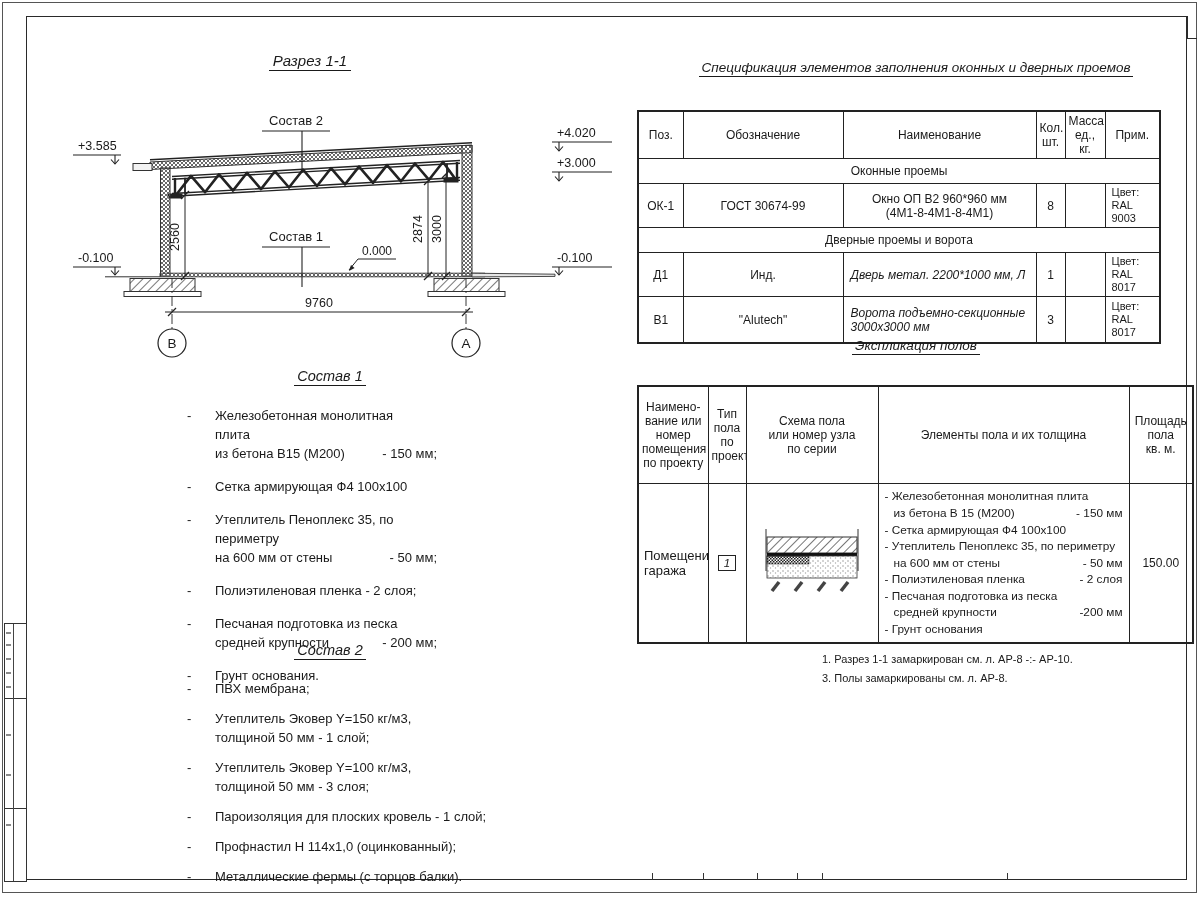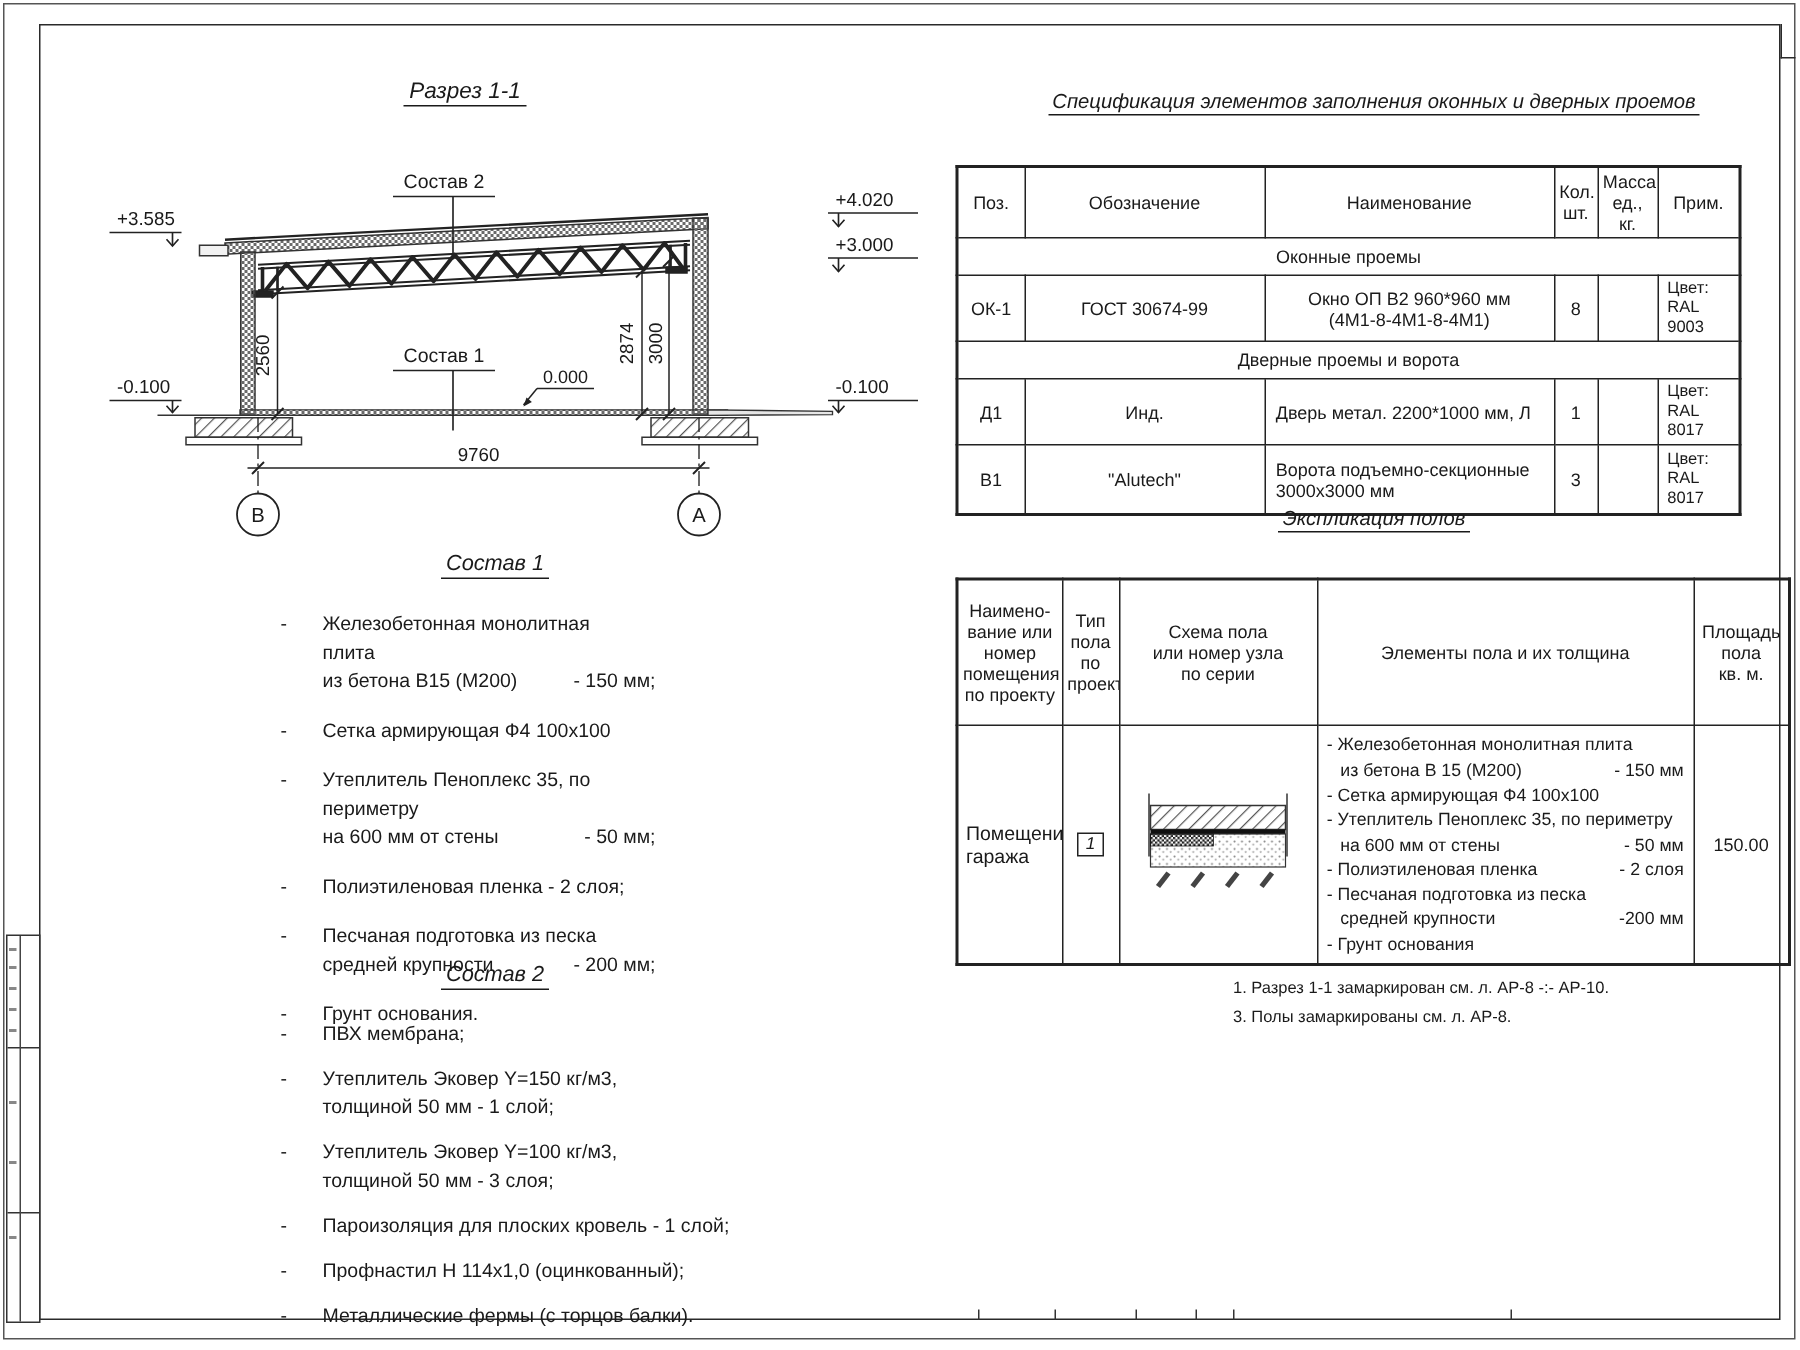--- a/index.html
+++ b/index.html
@@ -25,21 +25,21 @@
   .spec, .floors{border:2px solid #222;}
   .spec td, .floors td{border:1.2px solid #222;font-size:12px;line-height:1.18;
       text-align:center;vertical-align:middle;padding:2px 3px;overflow:hidden;}
   .pre{white-space:pre-line;}
   .spec .r-head td{height:38px;}
   .spec .r-grp td{height:20px;}
   .spec .r-ok td{height:34px;}
   .spec .r-d td{height:30px;}
   .spec .r-v td{height:41px;}
   .spec td.note{font-size:11px;text-align:left;padding-left:6px;}
-  .spec td.nm-left{text-align:left;padding-left:7px;}
+  .spec td.nm-left{text-align:left;padding-left:7px;font-style:italic;}
   .floors .r-head td{height:92px;}
   .floors .r-data td{height:150px;}
   .floors td.elems{text-align:left;vertical-align:middle;padding:4px 6px;}
   .floors td.name{font-size:13px;text-align:left;padding-left:5px;}
   .type-box{display:inline-block;min-width:12px;padding:0 2px;border:1px solid #222;
             font-style:italic;font-size:11.5px;line-height:14px;}
   .fline{display:flex;font-size:11.8px;line-height:16.6px;}
   .fline.cont{padding-left:9px;gap:10px;}
   .ftext{flex:1;}
   .fval{white-space:nowrap;padding-left:6px;}

